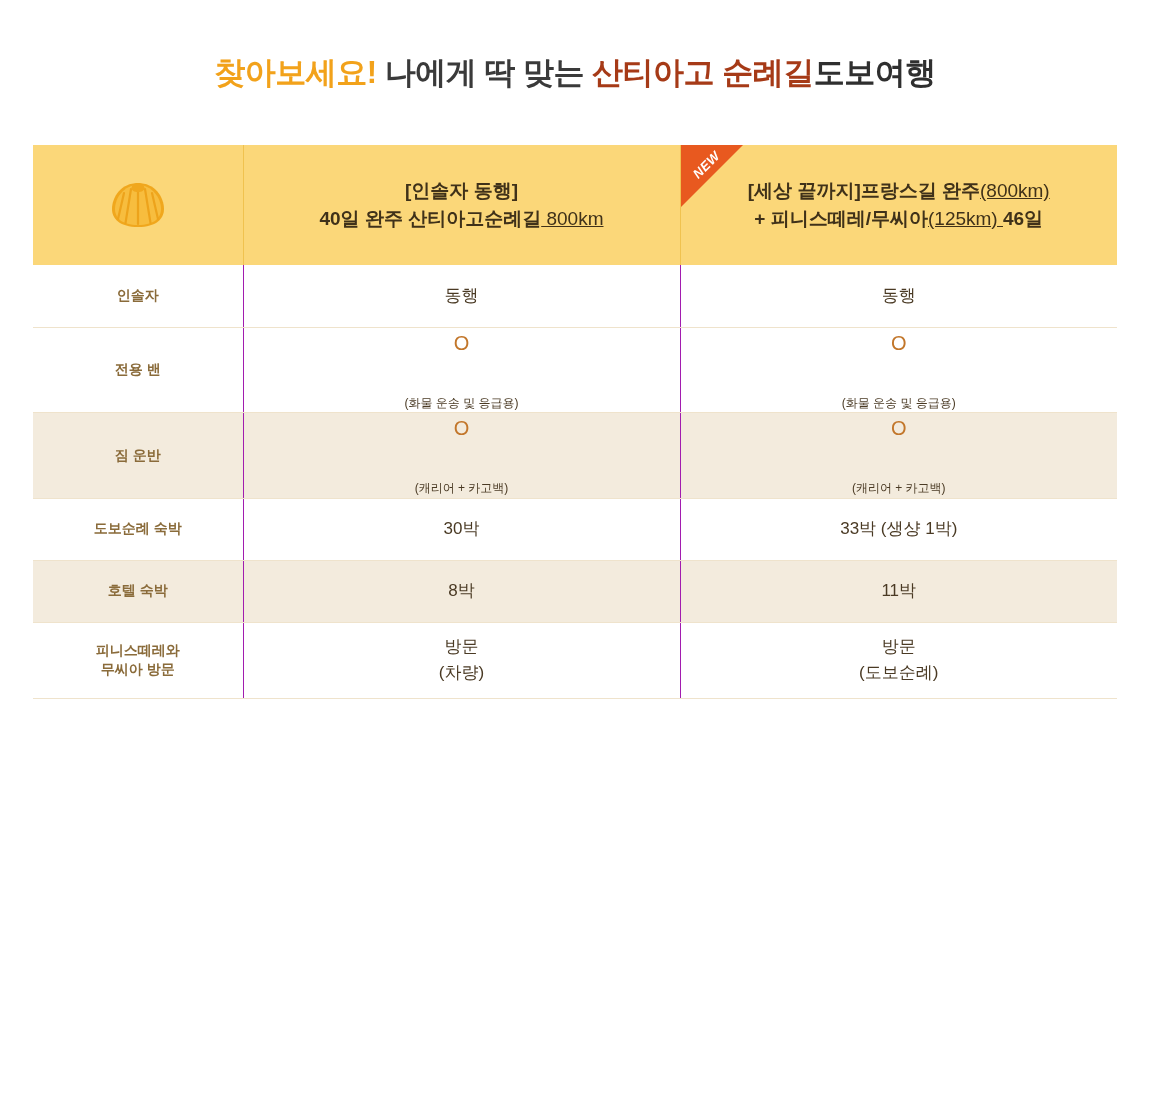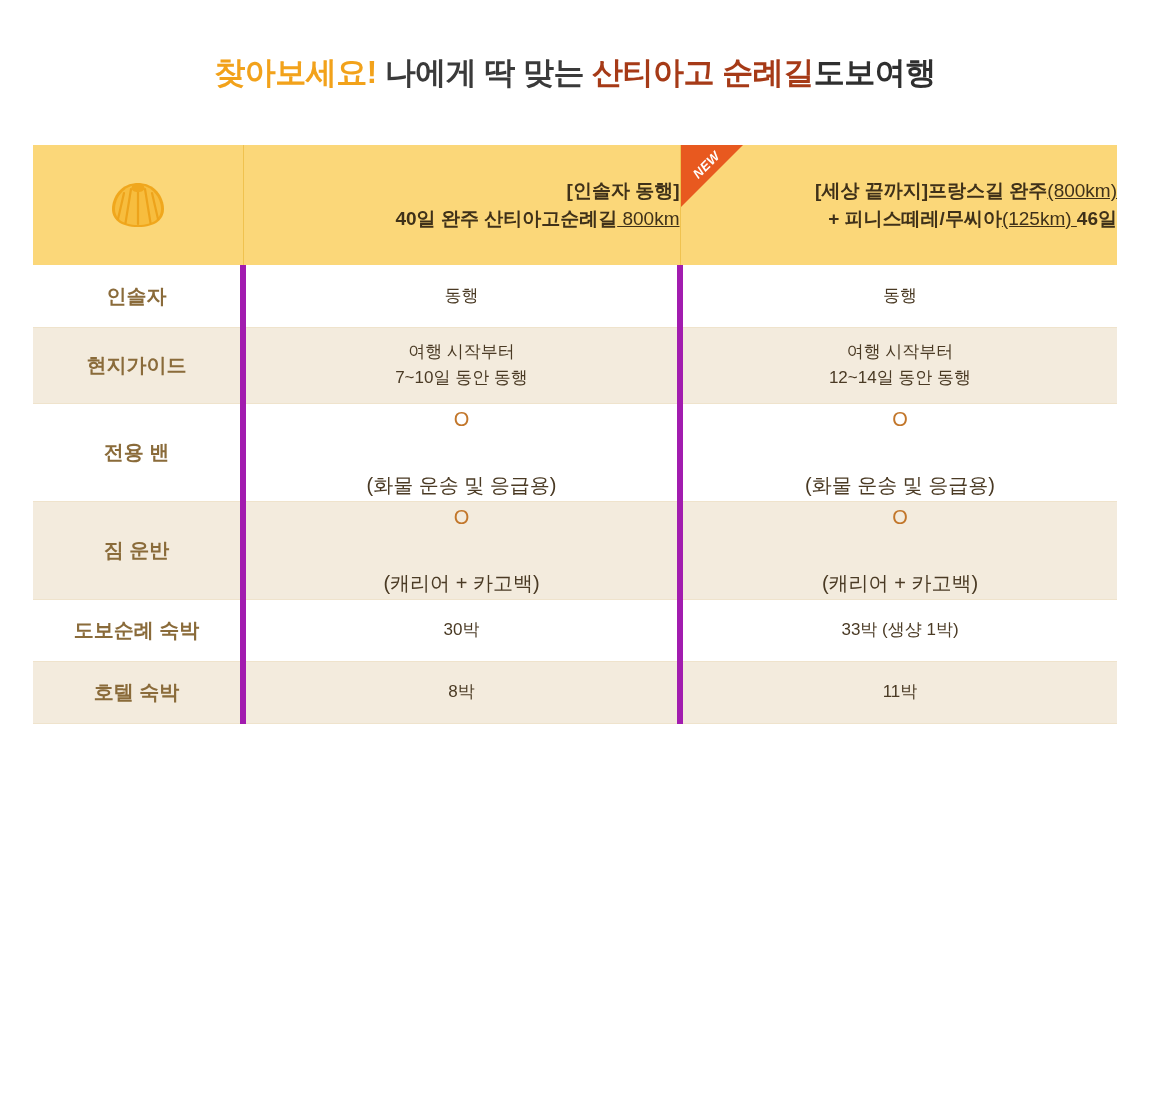--- a/index.html
+++ b/index.html
@@ -63,21 +63,21 @@
     line-height: 1.45;
     color: #3f3119;
     position: relative;
   }
   .hdr-icon-cell {
     background: #fbd779;
   }
   .hdr-sep {
     border-left: 1px solid #f0c24f;
   }
-  .hdr-line { white-space: nowrap; text-align: right; }
+  .hdr-line { white-space: nowrap; }
   .b { font-weight: bold; }
   .n { font-weight: normal; text-decoration: underline; }
 
   
   .shell {
     width: 54px;
     height: 48px;
     margin: 0 auto;
     position: relative;
   }
@@ -109,32 +109,32 @@
     color: #ffffff;
     font-size: 13px;
     font-weight: bold;
     font-style: italic;
     letter-spacing: 0.5px;
     text-align: center;
   }
 
   
   .row-label {
-    font-size: 20px;
+    font-size: 14px;
     font-weight: bold;
     color: #8a6b3a;
     background: #ffffff;
     line-height: 1.4;
   }
   .row-val {
     font-size: 17px;
     color: #4a3a24;
     line-height: 1.55;
     background: #ffffff;
-    border-left: 6px solid #a21caf;
+    border-left: 1px solid #a21caf;
   }
   tr.alt .row-label,
   tr.alt .row-val {
     background: #f3ebdd;
   }
   tr.alt .row-label { color: #8a6b3a; }
   .bodyrow td {
     border-bottom: 1px solid #efe3cc;
   }
   .bodyrow.first td { border-top: 0; }
@@ -144,21 +144,21 @@
     color: #c2762a;
     font-weight: normal;
     line-height: 1.5;
   }
   .mark-x {
     font-size: 19px;
     color: #a05a28;
     font-weight: bold;
   }
   .sub {
-    font-size: 20px;
+    font-size: 12px;
     color: #4a3a24;
     margin-top: 36px;
   }
   .h-tall { height: 76px; }
   .h-short { height: 62px; }
 </style>
 </head>
 <body>
 
 <div class="page">
@@ -209,31 +209,20 @@
       <tr class="bodyrow first h-short">
         <td class="row-label">인솔자</td>
         <td class="row-val">
           <div>동행</div>
         </td>
         <td class="row-val">
           <div>동행</div>
         </td>
       </tr>
 
-      <tr class="bodyrow alt h-tall">
-        <td class="row-label">현지가이드</td>
-        <td class="row-val">
-          <div>여행 시작부터</div>
-          <div>7~10일 동안 동행</div>
-        </td>
-        <td class="row-val">
-          <div>여행 시작부터</div>
-          <div>12~14일 동안 동행</div>
-        </td>
-      </tr>
 
       <tr class="bodyrow h-tall">
         <td class="row-label">전용 밴</td>
         <td class="row-val">
           <div class="mark-o">O</div>
           <div class="sub">(화물 운송 및 응급용)</div>
         </td>
         <td class="row-val">
           <div class="mark-o">O</div>
           <div class="sub">(화물 운송 및 응급용)</div>
@@ -267,17 +256,31 @@
         <td class="row-val">
           <div>8박</div>
         </td>
         <td class="row-val">
           <div>11박</div>
         </td>
       </tr>
 
 
 
+      <tr class="bodyrow h-tall">
+        <td class="row-label">
+          <div>피니스떼레와</div>
+          <div>무씨아 방문</div>
+        </td>
+        <td class="row-val">
+          <div>방문</div>
+          <div>(차량)</div>
+        </td>
+        <td class="row-val">
+          <div>방문</div>
+          <div>(도보순례)</div>
+        </td>
+      </tr>
 
     </tbody>
   </table>
 
 </div>
 
 </body></html>

